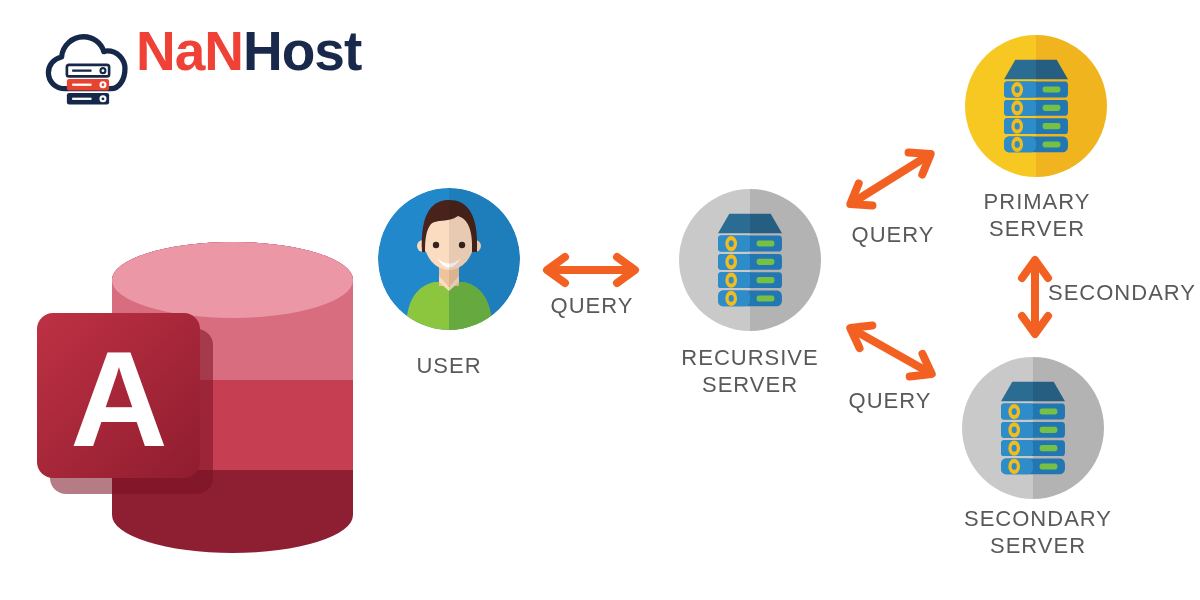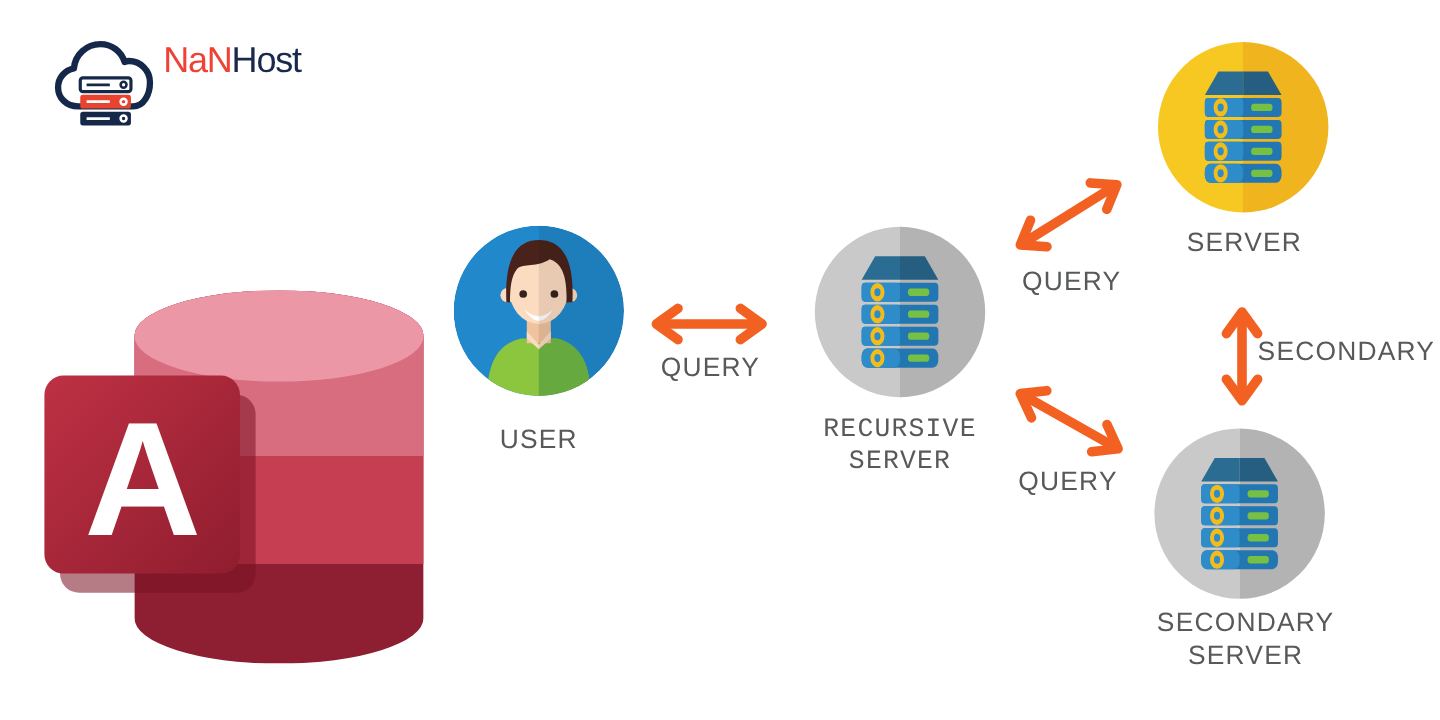--- a/index.html
+++ b/index.html
@@ -5,21 +5,21 @@
   html,body{margin:0;padding:0;background:#fff;}
   .canvas{
     position:relative;width:1200px;height:600px;background:#ffffff;
     font-family:"Liberation Sans",sans-serif;overflow:hidden;
   }
   .layer{position:absolute;left:0;top:0;width:1200px;height:600px;}
 
   
   .logo{position:absolute;left:44px;top:26px;display:flex;align-items:flex-start;}
   .logo-text{margin-left:4px;display:flex;flex-direction:column;}
-  .brand{font-size:30px;font-weight:normal;letter-spacing:-1px;line-height:50px;white-space:nowrap;}
+  .brand{font-size:55px;font-weight:bold;letter-spacing:-1px;line-height:50px;white-space:nowrap;}
   .brand-red{color:#EF4136;}
   .brand-dark{color:#18294B;}
   .tagline{font-size:13.5px;font-weight:bold;color:#EF4136;letter-spacing:0.2px;margin-top:1px;white-space:nowrap;}
 
   
   .node{position:absolute;width:142px;height:142px;border-radius:50%;overflow:hidden;
         display:flex;align-items:center;justify-content:center;}
   .bg-gray{background:linear-gradient(90deg,#C9C9C9 50%,#B3B3B3 50%);}
   .bg-yellow{background:linear-gradient(90deg,#F8C822 50%,#EFB41E 50%);}
 
@@ -162,28 +162,29 @@
   <div class="node bg-gray" style="left:962px;top:357px;">
     <svg width="94" height="122" viewBox="0 0 100 100" preserveAspectRatio="none">
       <use href="#srv"></use>
     </svg>
   </div>
 
   <div class="lbl" style="left:449px;top:352px;">USER</div>
 
   <div class="lbl" style="left:592px;top:292px;">QUERY</div>
 
-  <div class="lbl" style="left:750px;top:344px;font-family:Liberation Mono, monospace;">
+  <div class="lbl" style="left:750px;top:344px;">
     <div>RECURSIVE</div>
     <div>SERVER</div>
   </div>
 
   <div class="lbl" style="left:893px;top:221px;">QUERY</div>
 
   <div class="lbl" style="left:1037px;top:188px;">
+    <div>PRIMARY</div>
     <div>SERVER</div>
   </div>
 
   <div class="lbl" style="left:1122px;top:279px;">
     <div>SECONDARY</div>
   </div>
 
   <div class="lbl" style="left:890px;top:387px;">QUERY</div>
 
   <div class="lbl" style="left:1038px;top:505px;">

